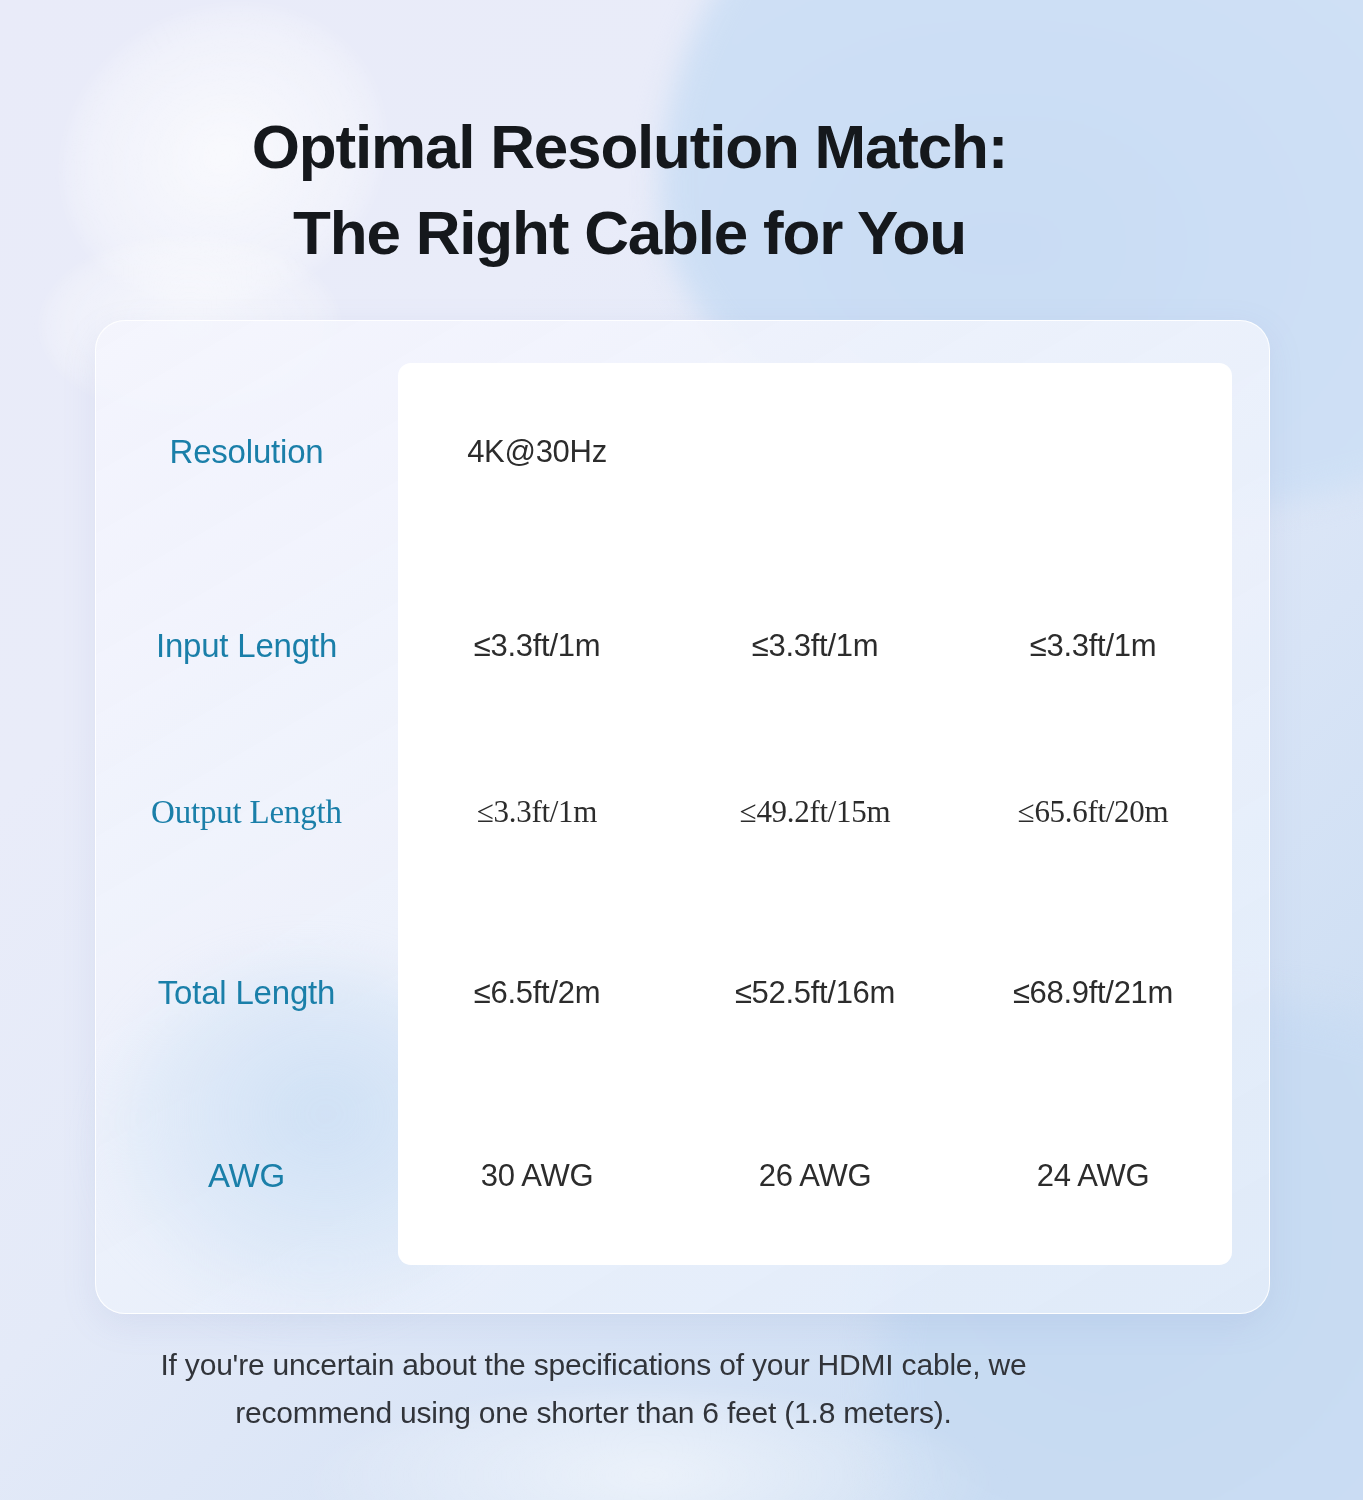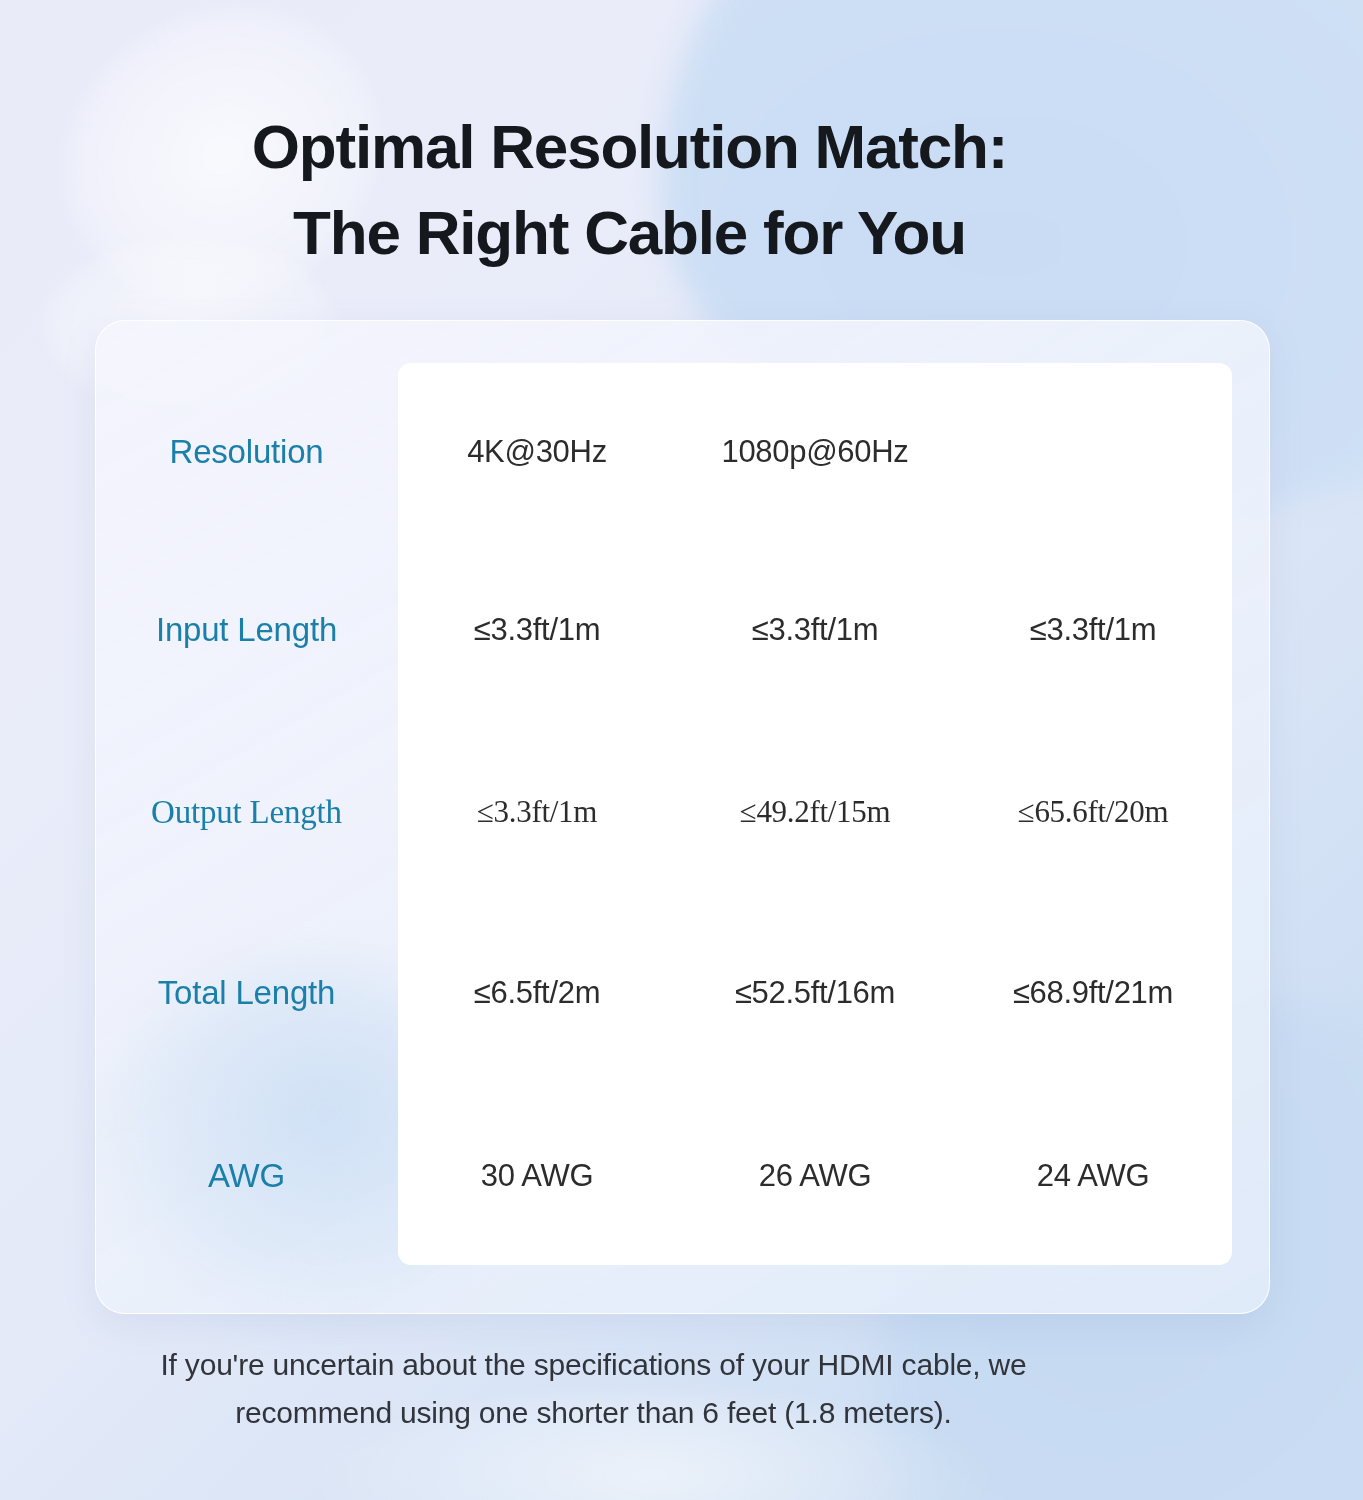--- a/index.html
+++ b/index.html
@@ -168,21 +168,21 @@
 
   .row {
     position: absolute;
     left: 0;
     width: 1173px;
     height: 64px;
     display: flex;
     align-items: center;
   }
   .row-0 { top: 100px; }
-  .row-1 { top: 278px; }
+  .row-1 { top: 294px; }
   .row-2 { top: 460px; font-family: Liberation Serif, serif; }
   .row-3 { top: 641px; }
   .row-4 { top: 824px; }
 
   .cell-label {
     width: 303px;
     text-align: center;
     color: #1a7fa9;
     font-size: 33px;
     font-weight: 400;
@@ -234,21 +234,20 @@
     <div class="panel-haze"></div>
   </div>
 
   <div class="table">
     <div class="label-col"></div>
     <div class="value-panel"></div>
 
     <div class="row row-0">
       <div class="cell-label">Resolution</div>
       <div class="cell-value">4K@30Hz</div>
-      <div class="cell-value">1080p@60Hz</div>
     </div>
 
     <div class="row row-1">
       <div class="cell-label">Input Length</div>
       <div class="cell-value">≤3.3ft/1m</div>
       <div class="cell-value">≤3.3ft/1m</div>
       <div class="cell-value">≤3.3ft/1m</div>
     </div>
 
     <div class="row row-2">

